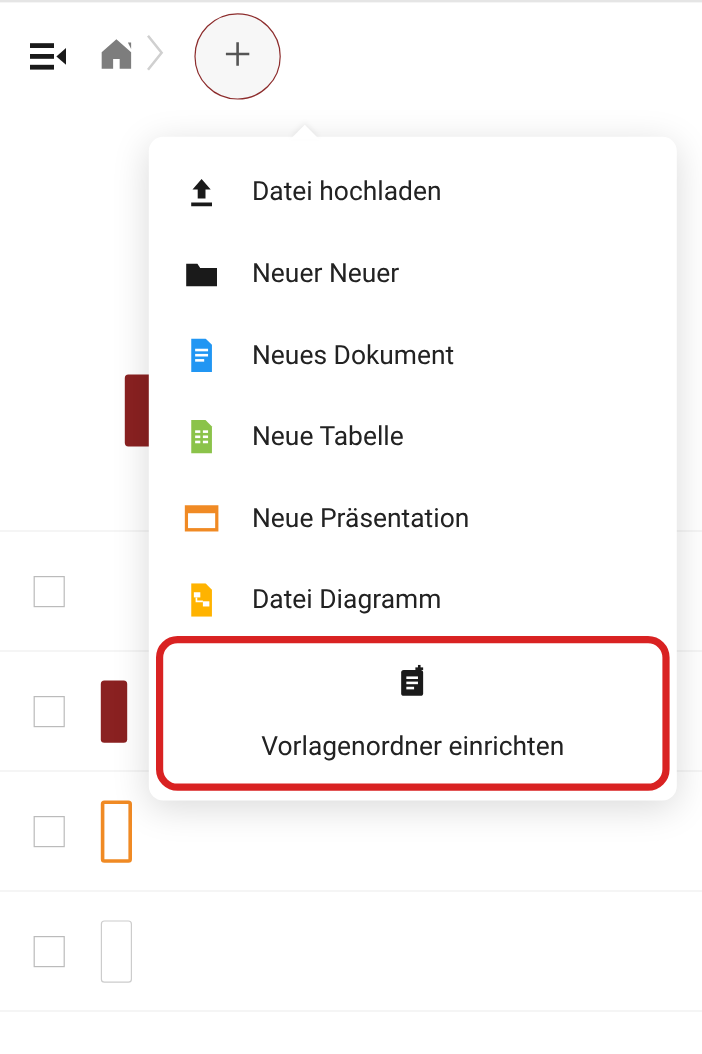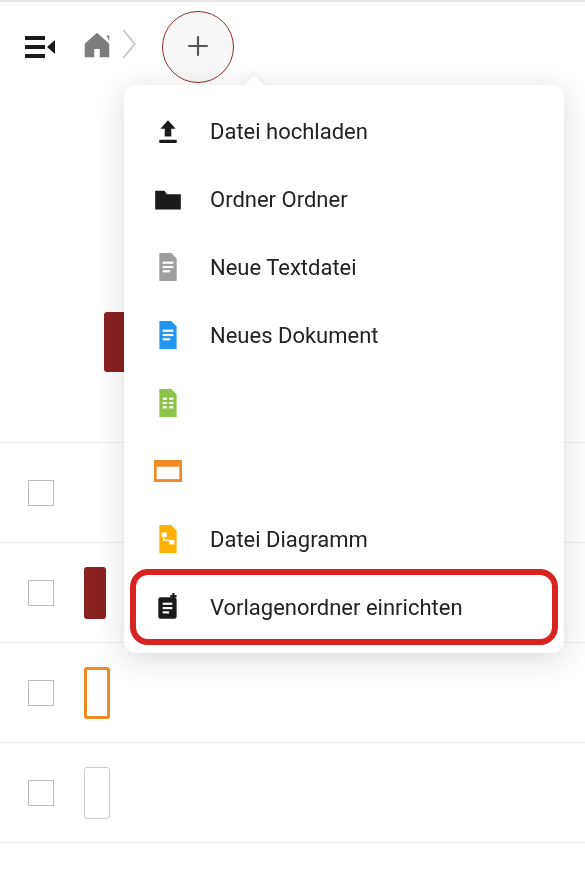--- a/index.html
+++ b/index.html
@@ -56,21 +56,21 @@
   .checkbox { width: 26px; height: 26px; border: 1.5px solid #bbb; background: #fff; }
   .thumb { width: 44px; height: 52px; border-radius: 3px; }
   .thumb.dark { background: #8a2121; }
   .thumb.orange { background: #fff; border: 3px solid #f08a24; }
   .thumb.doc { background: #fff; border: 1px solid #ccc; border-radius: 3px; position: relative; }
   .thumb.dark.topblock { position: absolute; top: 310px; left: 104px; width: 28px; height: 60px; }
 
   
   .dropdown {
     position: absolute;
-    top: 83px;
+    top: 112px;
     left: 124px;
     width: 440px;
     background: #fff;
     border-radius: 12px;
     box-shadow: 0 6px 30px rgba(0,0,0,0.15);
     padding: 12px 0;
     z-index: 50;
   }
   .dropdown::before {
     content: "";
@@ -174,34 +174,23 @@
     </span>
     <span>Datei hochladen</span>
   </div>
 
   <div class="menu-item">
     <span class="mi-icon">
       <svg width="28" height="24" viewBox="0 0 24 20">
           <path d="M1 3h8l2 3h12v13H1z" fill="#1a1a1a"></path>
         </svg>
     </span>
-    <span>Ordner Ordner</span>
-  </div>
-
-  <div class="menu-item">
-    <span class="mi-icon">
-      <svg width="22" height="28" viewBox="0 0 20 26">
-          <path d="M2 0h11l5 5v21H2z" fill="#9e9e9e"></path>
-          <rect x="5" y="8" width="10" height="2" fill="#fff"></rect>
-          <rect x="5" y="12" width="10" height="2" fill="#fff"></rect>
-          <rect x="5" y="16" width="7" height="2" fill="#fff"></rect>
-        </svg>
-    </span>
-    <span>Neue Textdatei</span>
-  </div>
+    <span>Neuer Neuer</span>
+  </div>
+
 
   <div class="menu-item">
     <span class="mi-icon">
       <svg width="22" height="28" viewBox="0 0 20 26">
           <path d="M2 0h11l5 5v21H2z" fill="#2196f3"></path>
           <rect x="5" y="8" width="10" height="2" fill="#fff"></rect>
           <rect x="5" y="12" width="10" height="2" fill="#fff"></rect>
           <rect x="5" y="16" width="7" height="2" fill="#fff"></rect>
         </svg>
     </span>
@@ -213,44 +202,46 @@
       <svg width="22" height="28" viewBox="0 0 20 26">
           <path d="M2 0h11l5 5v21H2z" fill="#8bc34a"></path>
           <rect x="5" y="8" width="4" height="2" fill="#fff"></rect>
           <rect x="11" y="8" width="4" height="2" fill="#fff"></rect>
           <rect x="5" y="12" width="4" height="2" fill="#fff"></rect>
           <rect x="11" y="12" width="4" height="2" fill="#fff"></rect>
           <rect x="5" y="16" width="4" height="2" fill="#fff"></rect>
           <rect x="11" y="16" width="4" height="2" fill="#fff"></rect>
         </svg>
     </span>
+    <span>Neue Tabelle</span>
   </div>
 
   <div class="menu-item">
     <span class="mi-icon">
       <svg width="28" height="22" viewBox="0 0 26 20">
           <rect x="1" y="1" width="24" height="18" fill="none" stroke="#f08a24" stroke-width="3"></rect>
           <rect x="1" y="1" width="24" height="5" fill="#f08a24"></rect>
         </svg>
     </span>
+    <span>Neue Präsentation</span>
   </div>
 
   <div class="menu-item">
     <span class="mi-icon">
       <svg width="22" height="28" viewBox="0 0 20 26">
           <path d="M2 0h11l5 5v21H2z" fill="#ffb300"></path>
           <rect x="4" y="7" width="5" height="4" fill="#fff"></rect>
           <rect x="11" y="14" width="5" height="4" fill="#fff"></rect>
           <path d="M6 11v3h5" stroke="#fff" stroke-width="1.3" fill="none"></path>
         </svg>
     </span>
     <span>Datei Diagramm</span>
   </div>
 
-  <div class="menu-item" style="position:relative;">
+  <div class="menu-item" style="position:relative;flex-direction:column;">
     <span class="mi-icon">
       <svg width="26" height="28" viewBox="0 0 24 26">
           <rect x="3" y="4" width="17" height="20" rx="2" fill="#1a1a1a"></rect>
           <rect x="7" y="9" width="9" height="2" fill="#fff"></rect>
           <rect x="7" y="13" width="9" height="2" fill="#fff"></rect>
           <rect x="7" y="17" width="6" height="2" fill="#fff"></rect>
           <rect x="16" y="0" width="2" height="6" fill="#1a1a1a"></rect>
           <rect x="14" y="2" width="6" height="2" fill="#1a1a1a"></rect>
         </svg>
     </span>

